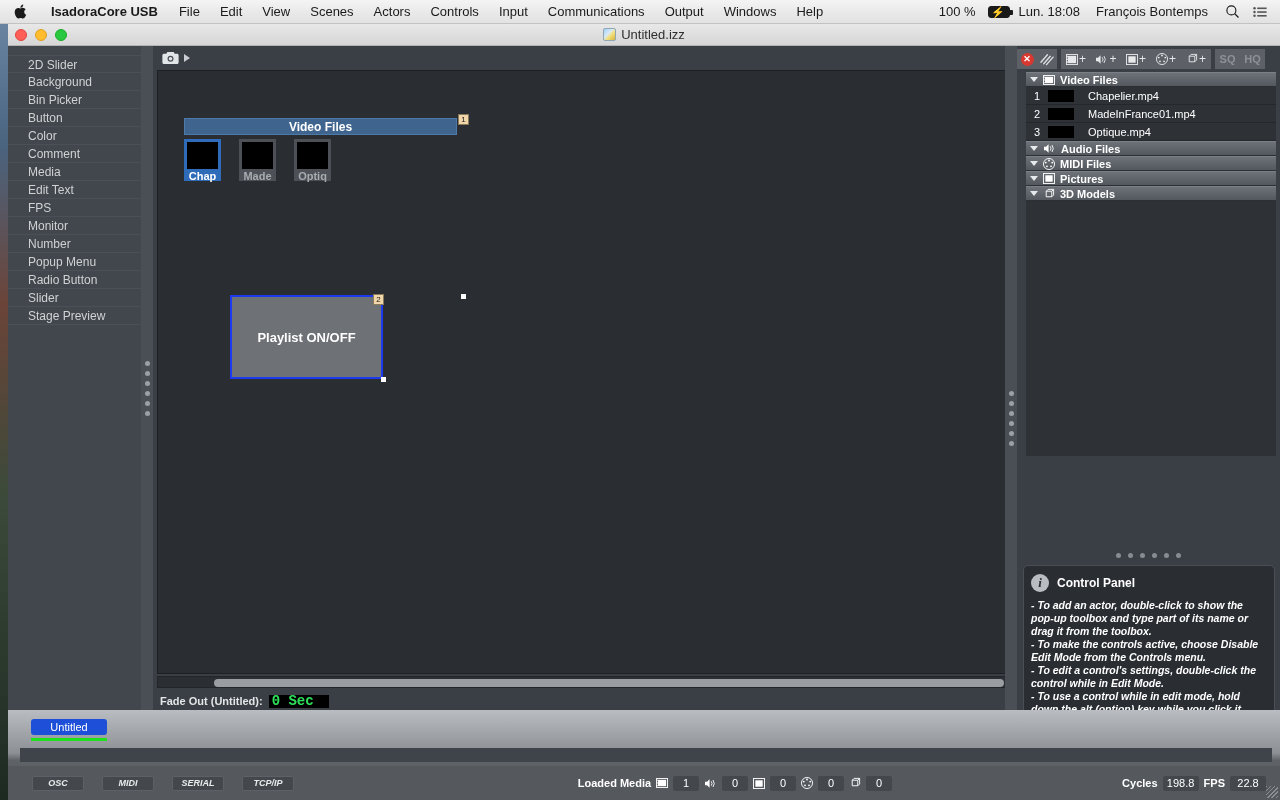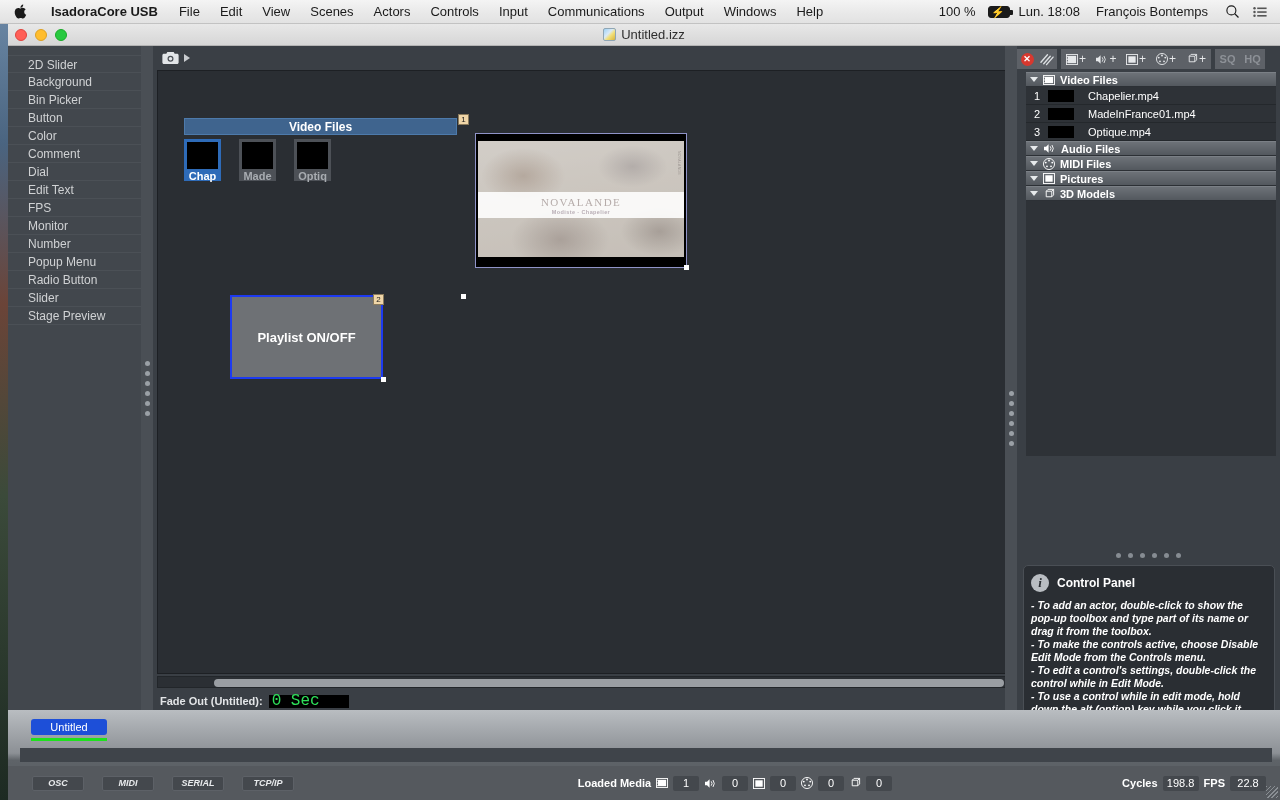--- a/index.html
+++ b/index.html
@@ -175,23 +175,24 @@
     background:#2b2f34; border:1px solid #22262a;
   }
   .hscroll .thumbbar { position:absolute; left:56px; top:2px; width: 790px; height:8px; background:#9a9ea3; border-radius:4px; }
 
   .fadeout {
     position:absolute; left:4px; top: 646px; width: 852px; height:18px;
     display:flex; align-items:center; gap:6px; padding-left:3px;
   }
   .fo-label { font-size:11px; font-weight:bold; color:#e3e5e7; }
   .fo-val {
-    width: 80px; height:13px; line-height:13px; background:#000;
-    color:#2ee05a; font-size:16px; font-family:"Liberation Mono", monospace;
+    width: 60px; height:13px; line-height:13px; background:#000;
+    color:#2ee05a; font-size:14px; font-family:"Liberation Mono", monospace;
     padding-left:3px;
+    font-weight:bold;
   }
 
   
   .rightpanel { position:absolute; left:1009px; top:0; width:263px; height:664px; background:#3a3f45; }
   .mediatoolbar {
     position:absolute; left:0; top:2px; width:263px; height:22px;
     display:flex; align-items:center; gap:0;
   }
   .mt-btn {
     width: 18px; height: 20px; background:#5d6167;
@@ -348,21 +349,21 @@
 
     <div class="appbody">
 
       <div class="toolbox">
         <div class="tb-item">2D Slider</div>
         <div class="tb-item">Background</div>
         <div class="tb-item">Bin Picker</div>
         <div class="tb-item">Button</div>
         <div class="tb-item">Color</div>
         <div class="tb-item">Comment</div>
-        <div class="tb-item">Dial</div>
+        <div class="tb-item">Media</div>
         <div class="tb-item">Edit Text</div>
         <div class="tb-item">FPS</div>
         <div class="tb-item">Monitor</div>
         <div class="tb-item">Number</div>
         <div class="tb-item">Popup Menu</div>
         <div class="tb-item">Radio Button</div>
         <div class="tb-item">Slider</div>
         <div class="tb-item">Stage Preview</div>
       </div>
 
@@ -404,31 +405,20 @@
                 <div class="thumb"></div>
                 <div class="lbl">Made</div>
               </div>
               <div class="bp-cell">
                 <div class="thumb"></div>
                 <div class="lbl">Optiq</div>
               </div>
             </div>
           </div>
 
-          <div class="stagepreview">
-            <div class="sp-inner">
-              <div class="sp-photo"></div>
-              <div class="sp-band">
-                <div class="sp-title">NOVALANDE</div>
-                <div class="sp-sub">Modiste - Chapelier</div>
-              </div>
-              <div class="sp-vert">NOVALANDE</div>
-            </div>
-            <div class="handle" style="right:-3px; bottom:-3px;"></div>
-          </div>
 
           <div class="playbtn">
             <div class="lbl">Playlist ON/OFF</div>
             <div class="bp-badge" style="right:-3px; top:-3px;">2</div>
             <div class="handle" style="right:-5px; bottom:-5px;"></div>
           </div>
 
           <div class="looseHandle"></div>
         </div>
 

